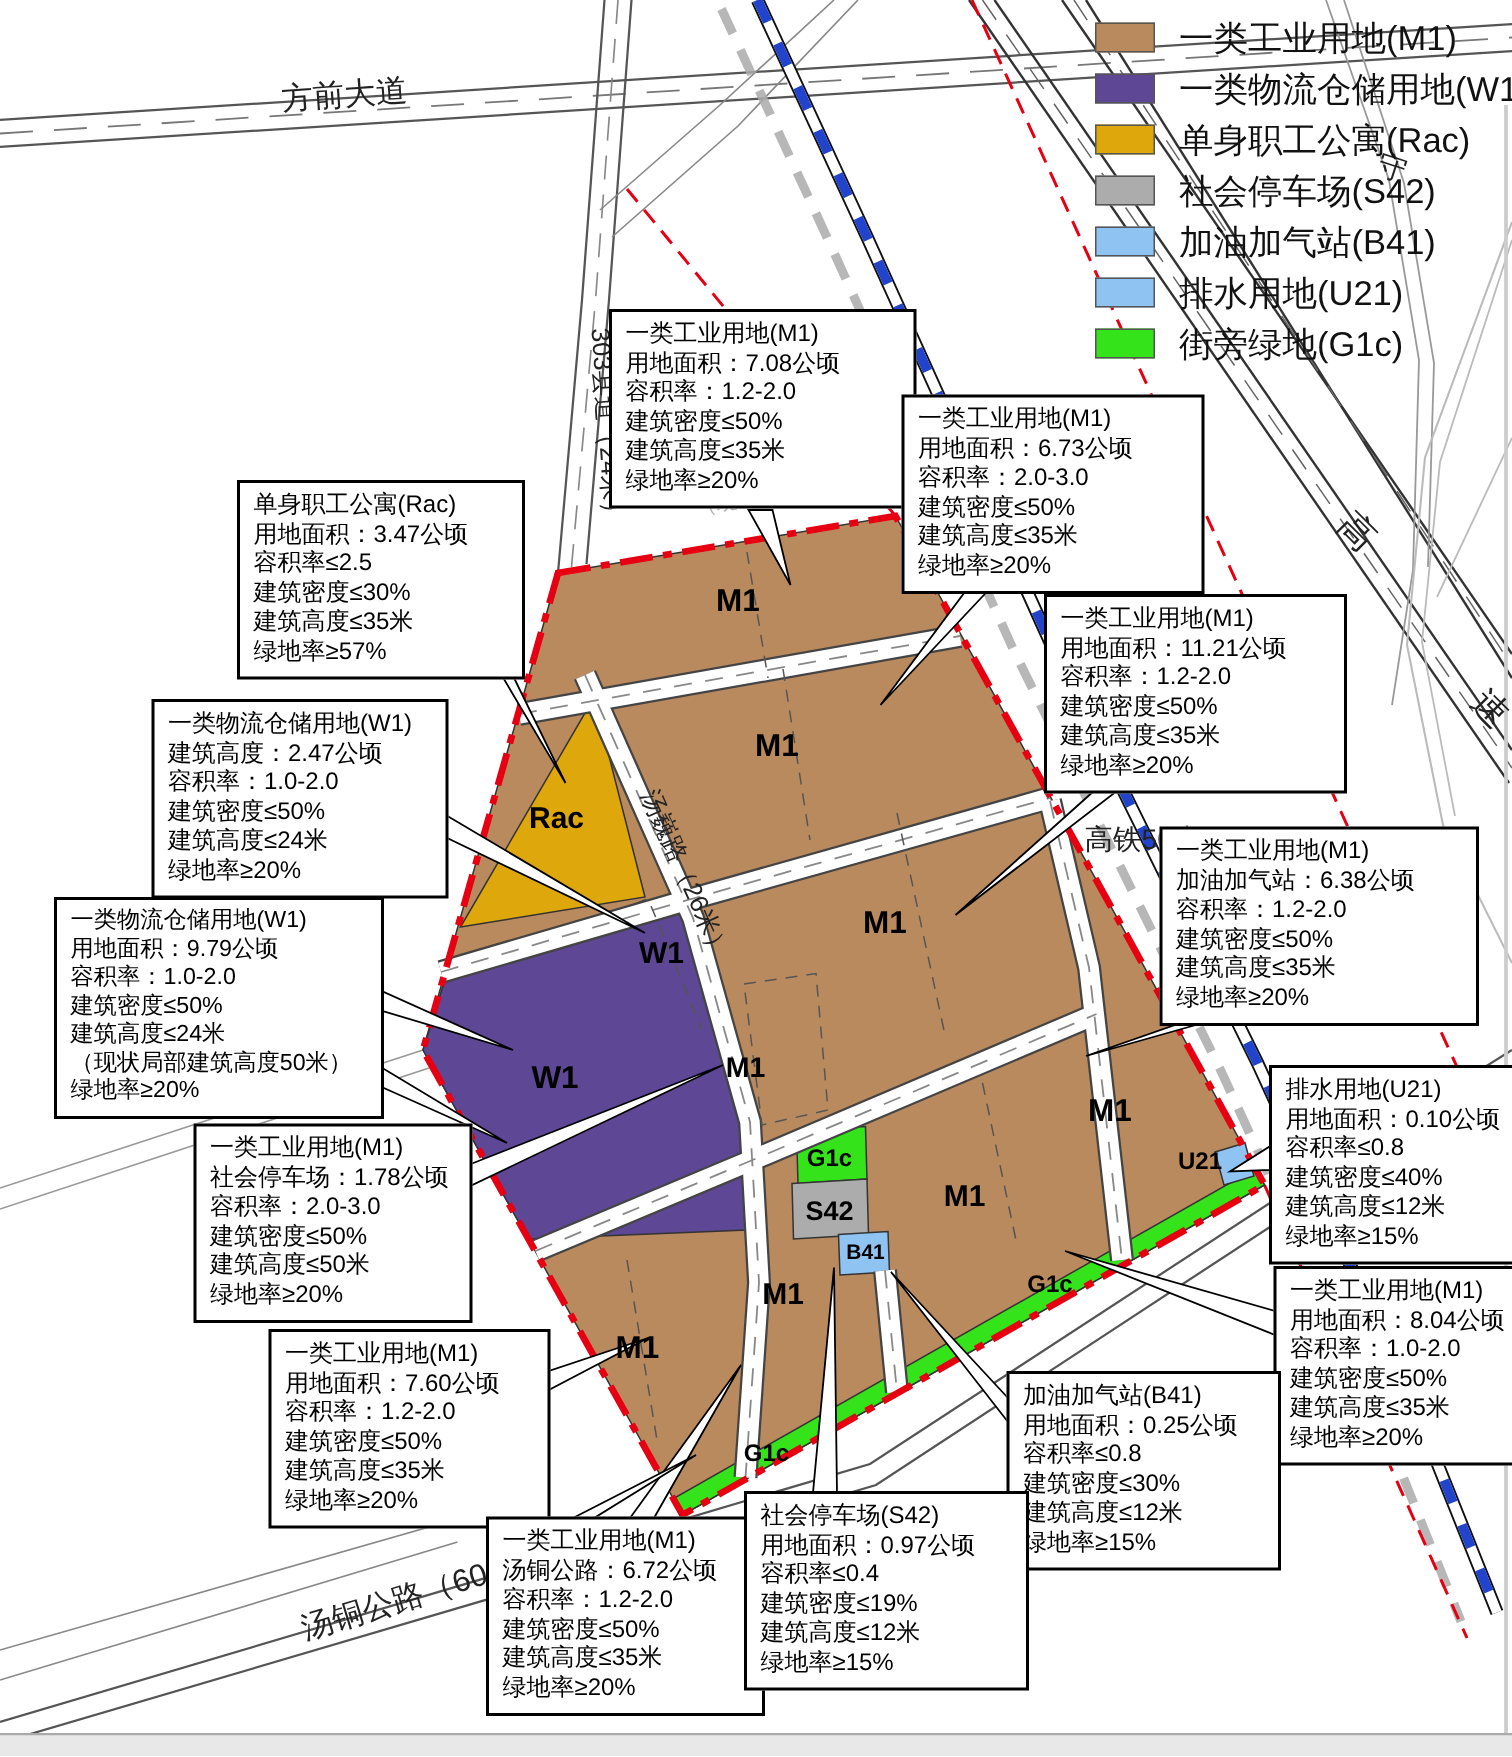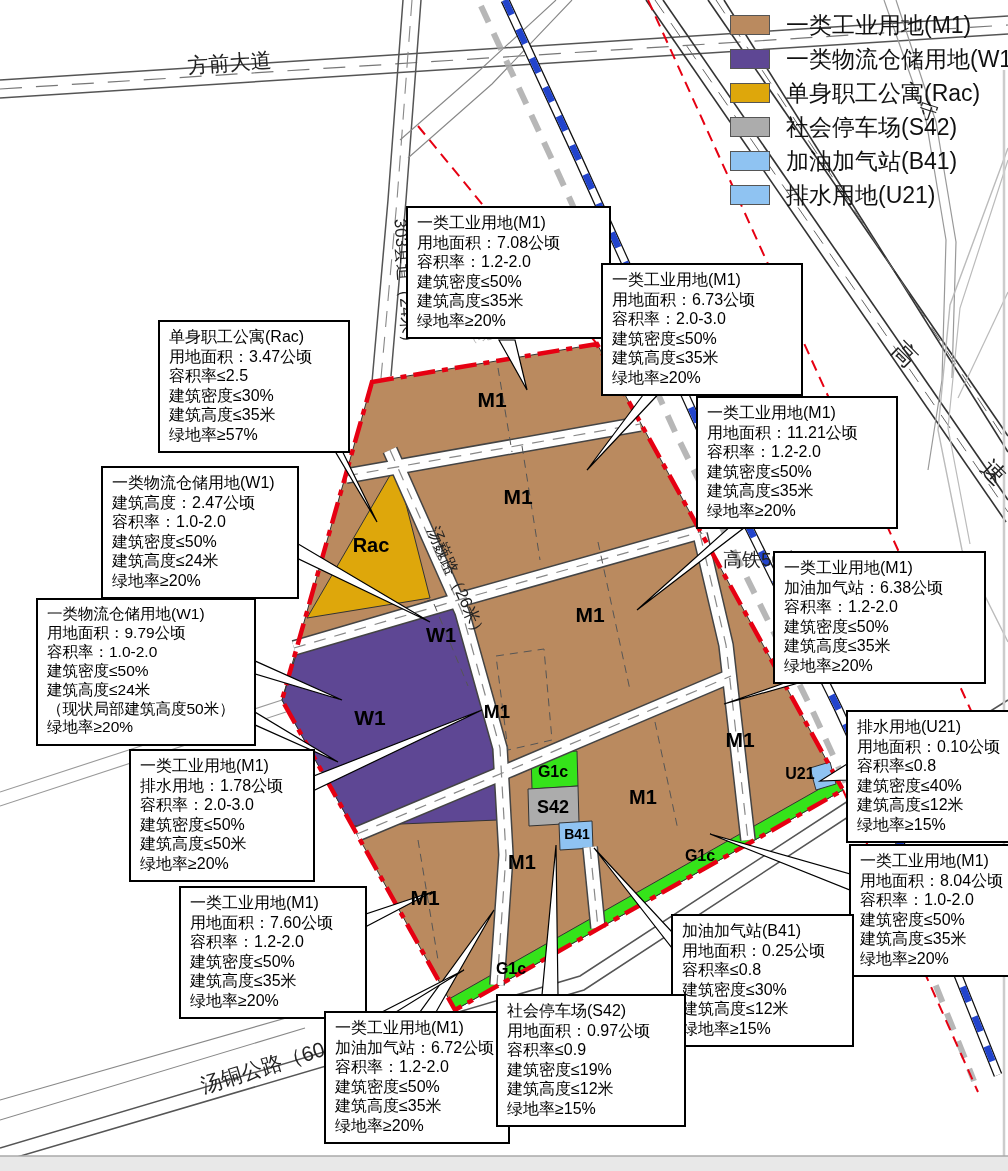--- a/index.html
+++ b/index.html
@@ -196,20 +196,24 @@
     <span class="legend-label">社会停车场(S42)</span>
   </div>
   <div class="legend-row">
     <span class="swatch" style="background: rgb(143, 195, 242);"></span>
     <span class="legend-label">加油加气站(B41)</span>
   </div>
   <div class="legend-row">
     <span class="swatch" style="background: rgb(143, 195, 242);"></span>
     <span class="legend-label">排水用地(U21)</span>
   </div>
+  <div class="legend-row">
+    <span class="swatch" style="background: rgb(53, 227, 26);"></span>
+    <span class="legend-label">街旁绿地(G1c)</span>
+  </div>
 </div>
 
 <div class="callout" style="left:406px;top:206px;width:185px">
       <div class="co-line">一类工业用地(M1)</div>
       <div class="co-line">用地面积：7.08公顷</div>
       <div class="co-line">容积率：1.2-2.0</div>
       <div class="co-line">建筑密度≤50%</div>
       <div class="co-line">建筑高度≤35米</div>
       <div class="co-line">绿地率≥20%</div>
     </div>
@@ -265,21 +269,21 @@
 <div class="callout" style="left:846px;top:710px;width:155px">
       <div class="co-line">排水用地(U21)</div>
       <div class="co-line">用地面积：0.10公顷</div>
       <div class="co-line">容积率≤0.8</div>
       <div class="co-line">建筑密度≤40%</div>
       <div class="co-line">建筑高度≤12米</div>
       <div class="co-line">绿地率≥15%</div>
     </div>
 <div class="callout" style="left:129px;top:749px;width:166px">
       <div class="co-line">一类工业用地(M1)</div>
-      <div class="co-line">排水用地：1.78公顷</div>
+      <div class="co-line">社会停车场：1.78公顷</div>
       <div class="co-line">容积率：2.0-3.0</div>
       <div class="co-line">建筑密度≤50%</div>
       <div class="co-line">建筑高度≤50米</div>
       <div class="co-line">绿地率≥20%</div>
     </div>
 <div class="callout" style="left:849px;top:844px;width:152px">
       <div class="co-line">一类工业用地(M1)</div>
       <div class="co-line">用地面积：8.04公顷</div>
       <div class="co-line">容积率：1.0-2.0</div>
       <div class="co-line">建筑密度≤50%</div>
@@ -297,28 +301,28 @@
 <div class="callout" style="left:671px;top:914px;width:163px">
       <div class="co-line">加油加气站(B41)</div>
       <div class="co-line">用地面积：0.25公顷</div>
       <div class="co-line">容积率≤0.8</div>
       <div class="co-line">建筑密度≤30%</div>
       <div class="co-line">建筑高度≤12米</div>
       <div class="co-line">绿地率≥15%</div>
     </div>
 <div class="callout" style="left:324px;top:1011px;width:166px">
       <div class="co-line">一类工业用地(M1)</div>
-      <div class="co-line">加油加气站：6.72公顷</div>
+      <div class="co-line">汤铜公路：6.72公顷</div>
       <div class="co-line">容积率：1.2-2.0</div>
       <div class="co-line">建筑密度≤50%</div>
       <div class="co-line">建筑高度≤35米</div>
       <div class="co-line">绿地率≥20%</div>
     </div>
 <div class="callout" style="left:496px;top:994px;width:170px">
       <div class="co-line">社会停车场(S42)</div>
       <div class="co-line">用地面积：0.97公顷</div>
-      <div class="co-line">容积率≤0.9</div>
+      <div class="co-line">容积率≤0.4</div>
       <div class="co-line">建筑密度≤19%</div>
       <div class="co-line">建筑高度≤12米</div>
       <div class="co-line">绿地率≥15%</div>
     </div>
 
 </div>
 
 </body></html>

